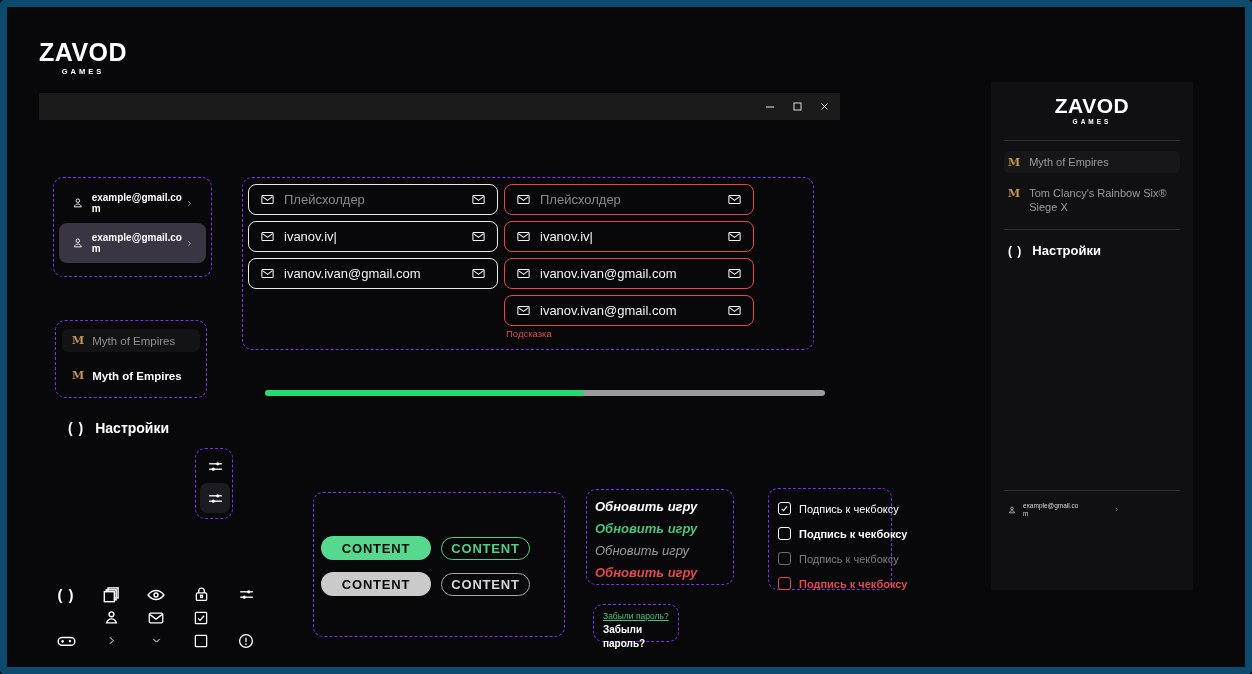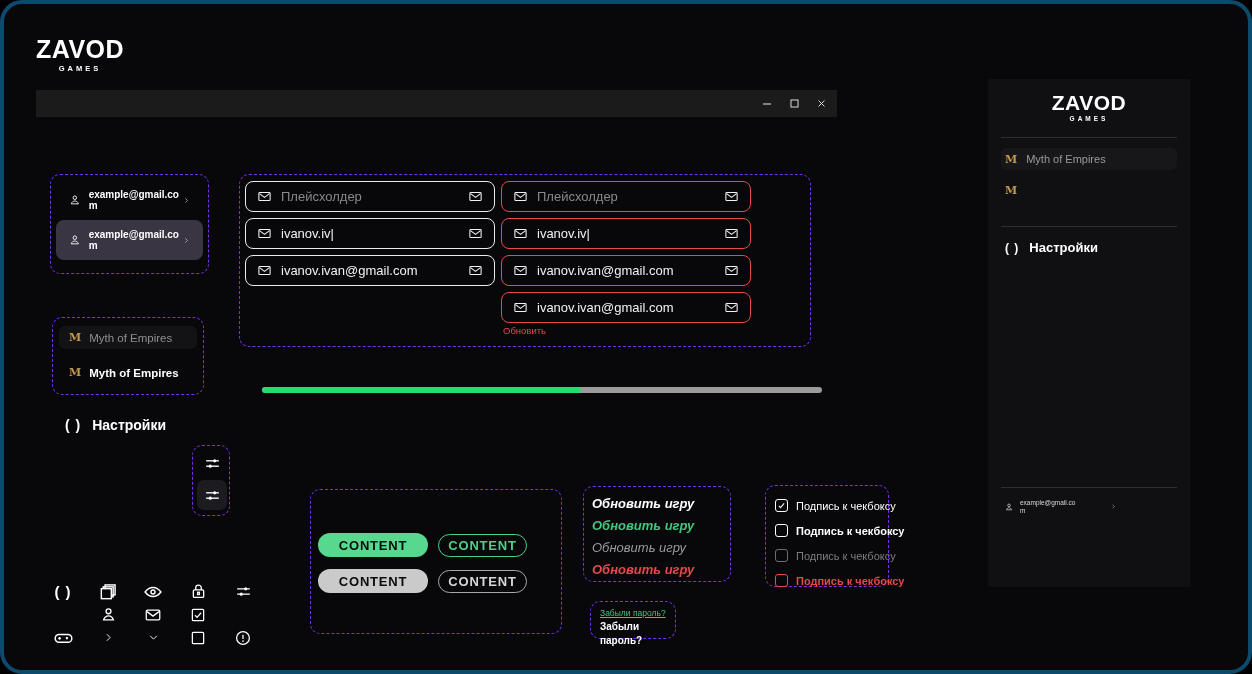--- a/index.html
+++ b/index.html
@@ -1,19 +1,19 @@
 <!DOCTYPE html>
 <html><head>
 <meta charset="utf-8">
 <style>
   * { margin:0; padding:0; box-sizing:border-box; }
   html,body { background:#000; }
   body { font-family:"Liberation Sans","DejaVu Sans",sans-serif; }
   .canvas { position:relative; width:1252px; height:674px; background:#08080b;
-            border:4px solid #0c4a6e; border-radius:22px; overflow:hidden; color:#f2f2f2; }
+            border:7px solid #0c4a6e; border-radius:4px; overflow:hidden; color:#f2f2f2; }
   .abs { position:absolute; }
   .dashed { border:1.5px dashed #7c2ff2; border-radius:10px; }
 
   
   .ic { stroke:currentColor; fill:none; stroke-width:1.7; display:block; }
   .ic-parens::before { content:"( )"; font-weight:800; letter-spacing:1px; color:#fff; }
 
   
   .logo { display:flex; flex-direction:column; align-items:center; line-height:1; color:#fff; }
   .logo .l1 { font-weight:800; letter-spacing:0.5px; }
@@ -317,21 +317,21 @@
     </div>
     <div class="tf error" style="left:261px; top:117px;">
       <svg class="ic" width="15" height="15">
           <use href="#s-mail"></use>
         </svg>
       <input readonly="" value="ivanov.ivan@gmail.com" style="">
       <svg class="ic" width="15" height="15">
           <use href="#s-mail"></use>
         </svg>
     </div>
-    <span class="hint" style="left:263px; top:150px;">Обновить</span>
+    <span class="hint" style="left:263px; top:150px;">Подсказка</span>
   </div>
 
   <div class="abs prog-track">
     <div class="prog-fill" style="width: 57%;"></div>
   </div>
 
   <div class="abs dashed btns-card">
     <button class="pill p-green" style="left:7px; top:43px; width:110px; height:24px; border:none;">CONTENT</button>
     <button class="pill p-green-o" style="left:127px; top:44px; width:89px; height:23px; background:transparent;">CONTENT</button>
     <button class="pill p-gray" style="left:7px; top:79px; width:110px; height:24px; border:none;">CONTENT</button>
@@ -449,20 +449,21 @@
       <span class="l2" style="font-size:6.5px;">GAMES</span>
     </div>
     <div class="sb-div" style="top:58px;"></div>
 
     <div class="sb-game hl" style="top:69px;">
       <span class="gold-m" style="margin-top:2px;">M</span>
       <span>Myth of Empires</span>
     </div>
     <div class="sb-game" style="top:100px;">
       <span class="gold-m" style="margin-top:2px;">M</span>
+      <span style="width:150px;">Tom Clancy's Rainbow Six® Siege X</span>
     </div>
 
     <div class="sb-div" style="top:147px;"></div>
 
     <div class="sb-settings" style="top:161px;">
       <span class="ic-parens" style="font-size:12px;"></span>
       <span style="font-size:13px; font-weight:800; color:#fff;">Настройки</span>
     </div>
 
     <div class="sb-div" style="top:408px;"></div>

